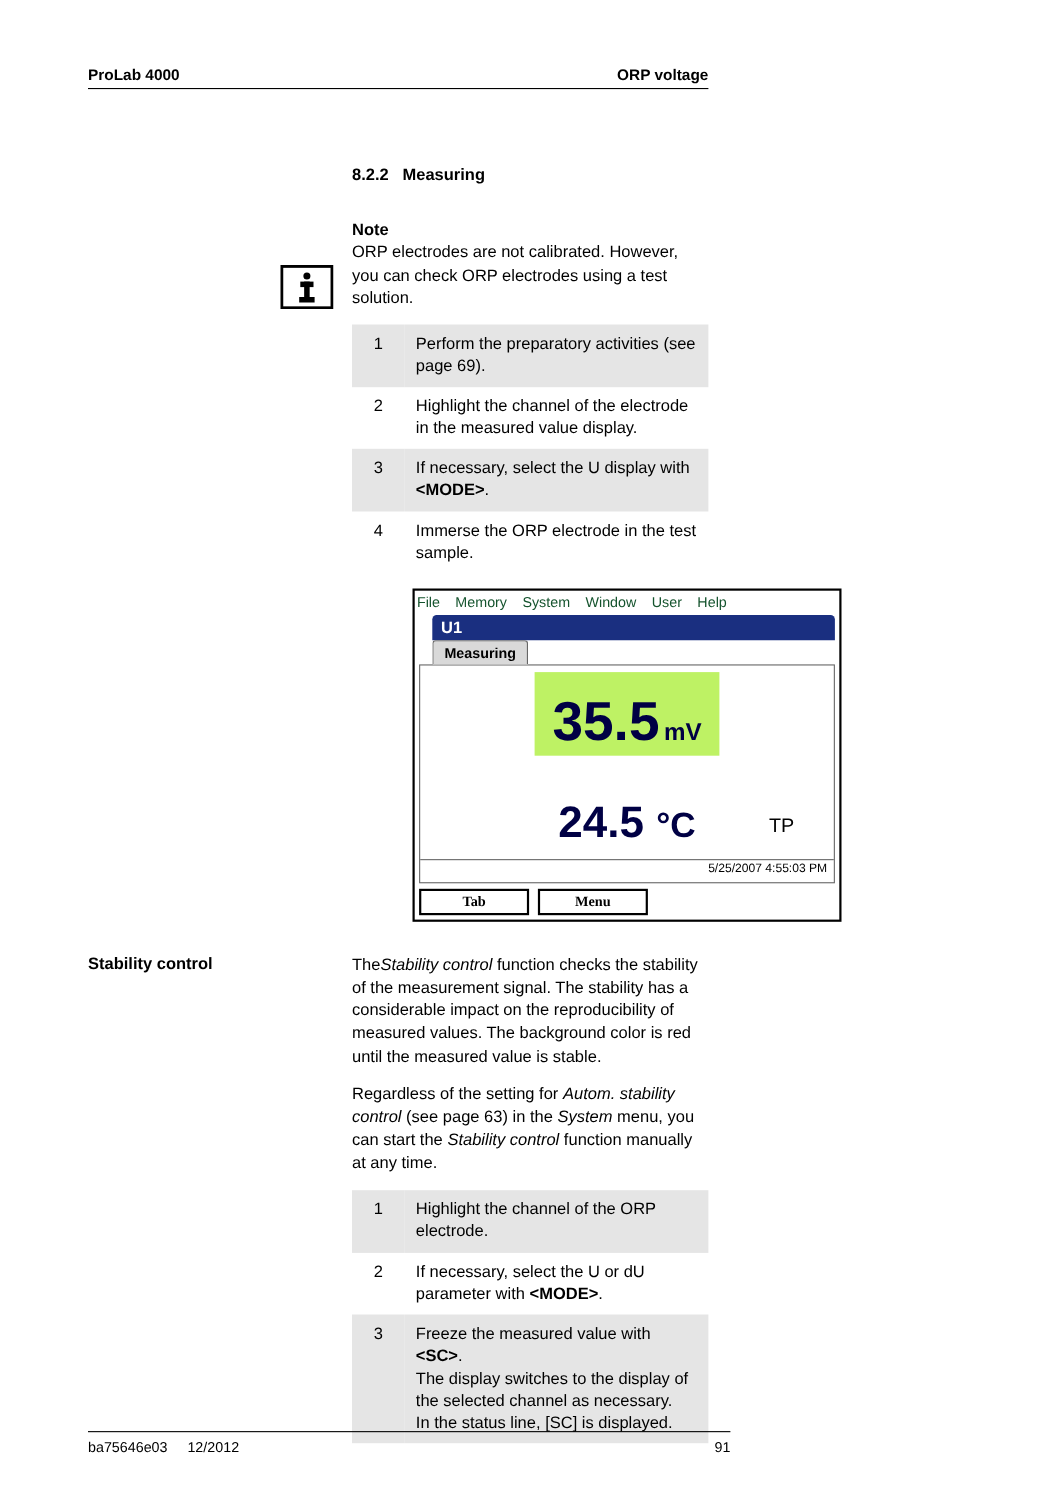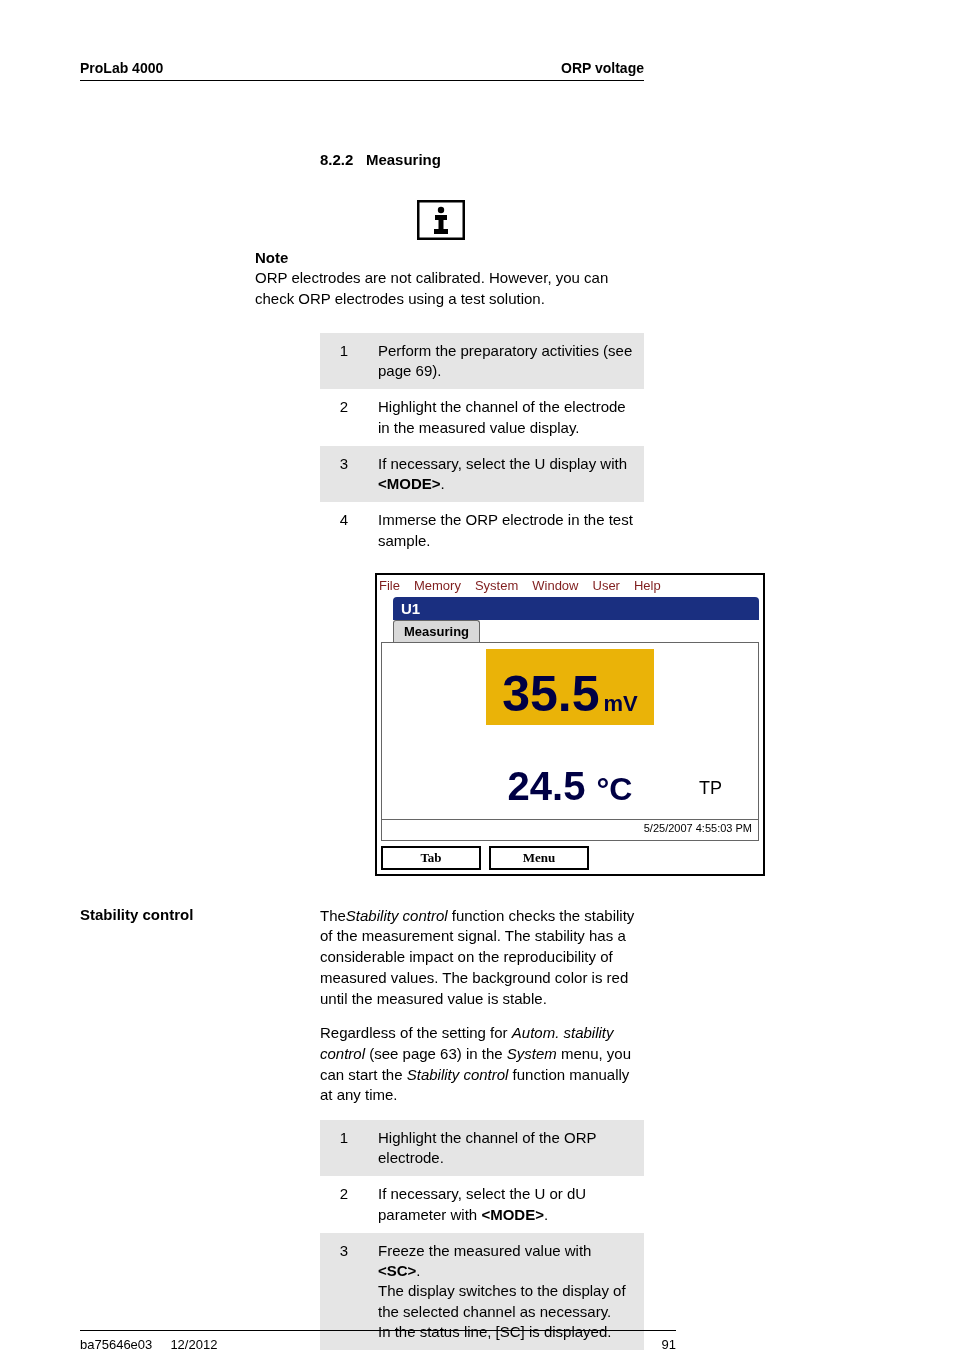--- a/index.html
+++ b/index.html
@@ -30,24 +30,23 @@
   .content-col {
     margin-left: 240px;
   }
   .section-num-title {
     font-size: 15px;
     font-weight: bold;
     margin-bottom: 32px;
   }
   .note-row {
     display: flex;
-    align-items: center;
+    align-items: flex-end;
     margin-left: -65px;
-    margin-bottom: 24px;
-    flex-direction: column;
+    margin-bottom: 14px;
   }
   .note-icon {
     width: 48px;
     height: 40px;
     flex: 0 0 48px;
     margin-right: 17px;
   }
   .note-icon svg { display:block; }
   .note-text {
     font-size: 15px;
@@ -80,21 +79,21 @@
   }
   .screenshot {
     width: 386px;
     border: 2px solid #000;
     background: #fff;
     font-family: Arial, sans-serif;
   }
   .menubar {
     display: flex;
     font-size: 13px;
-    color: #7f1d1d;
+    color: #14532d;
     padding: 3px 2px 2px 2px;
     gap: 14px;
   }
   .menubar span { white-space: nowrap; }
   .tab-strip {
     margin: 2px 4px 0 16px;
   }
   .title-bar {
     background: #1a2f80;
     color: #fff;
@@ -114,21 +113,21 @@
     padding: 3px 10px;
     border-top-left-radius: 3px;
     border-top-right-radius: 3px;
   }
   .tab-body {
     border: 1px solid #666;
     margin: 0 4px 2px 4px;
     padding-bottom: 4px;
   }
   .reading-main {
-    background: #eab308;
+    background: #bef264;
     color: #004;
     font-size: 50px;
     font-weight: bold;
     padding: 2px 16px;
     display: inline-flex;
     align-items: baseline;
     margin: 6px auto 4px auto;
   }
   .reading-main .unit-sm {
     font-size: 22px;
@@ -184,21 +183,21 @@
   }
   .para {
     font-size: 15px;
     line-height: 1.38;
     margin-bottom: 14px;
   }
   .footer-row {
     position: absolute;
     bottom: 28px;
     left: 80px;
-    right: 80px;
+    right: 92px;
     display: flex;
     justify-content: space-between;
     font-size: 13px;
     border-top: 1px solid #000;
     padding-top: 6px;
   }
   .footer-row .pnum { font-weight: normal; }
   .stability-block { position: relative; }
 </style>
 </head>

